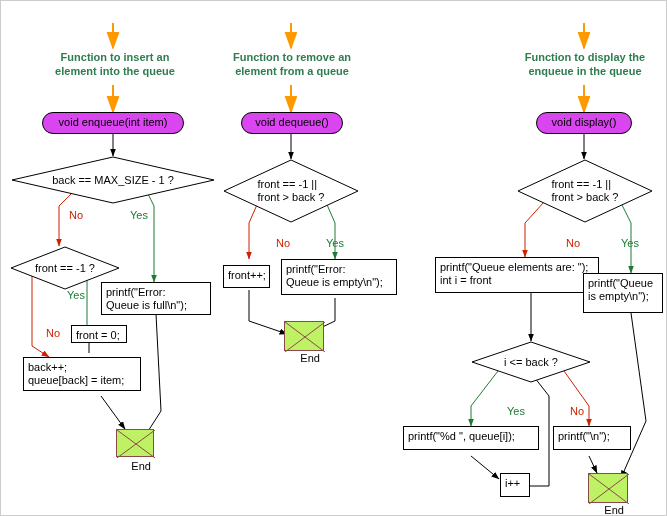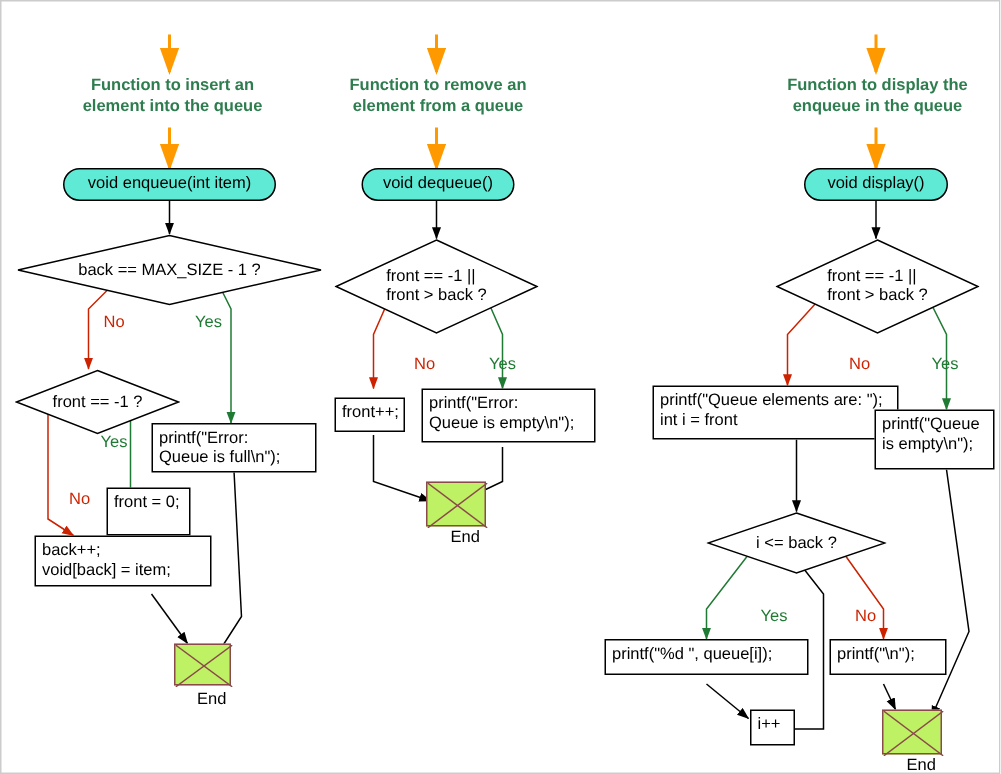--- a/index.html
+++ b/index.html
@@ -37,21 +37,21 @@
   .caption {
     color: #2e7d4f;
     font-size: 11px;
     text-align: center;
     line-height: 1.25;
     font-weight: bold;
   }
   .term {
     border: 1px solid #000000;
     border-radius: 11px;
-    background: #5eead4;
+    background: #d946ef;
     text-align: center;
     padding-top: 3px;
   }
   .proc {
     border: 1px solid #000000;
     background: #ffffff;
     padding: 3px 4px 3px 4px;
   }
   .endbox {
     border: 1px solid #8a4a4a;
@@ -192,24 +192,24 @@
   <div class="dec" style="left:9px; top:245px; width:110px; height:44px;">
     <svg width="110" height="44" viewBox="0 0 110 44">
       <polygon points="55,1 109,22 55,43 1,22" fill="#ffffff" stroke="#000000" stroke-width="1"></polygon>
     </svg>
     <div class="dectext">front == -1 ?</div>
   </div>
 
   <div class="node proc" style="left:100px; top:281px; width:110px; height:33px;">printf("Error:
 Queue is full\n");</div>
 
-  <div class="node proc" style="left:70px; top:324px; width:56px; height:32px;">front = 0;</div>
+  <div class="node proc" style="left:70px; top:324px; width:56px; height:18px;">front = 0;</div>
 
   <div class="node proc" style="left:22px; top:356px; width:118px; height:34px;">back++;
-void[back] = item;</div>
+queue[back] = item;</div>
 
   <div class="node endbox" style="left:115px; top:428px; width:38px; height:28px;">
     <svg width="38" height="28" viewBox="0 0 38 28">
       <line x1="0" y1="0" x2="38" y2="28" stroke="#8a4a4a" stroke-width="1"></line>
       <line x1="38" y1="0" x2="0" y2="28" stroke="#8a4a4a" stroke-width="1"></line>
     </svg>
     <span class="endlabel">End</span>
   </div>
 
   <div class="edgelabel lbl-no" style="left:68px; top:208px;">No</div>

